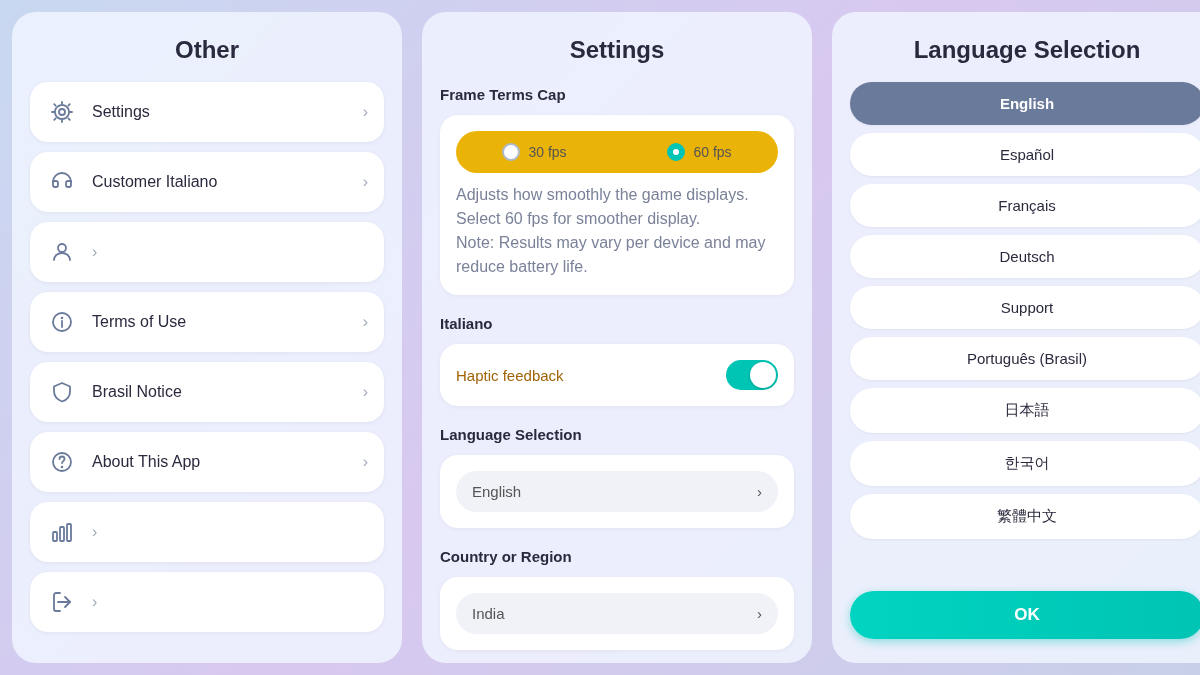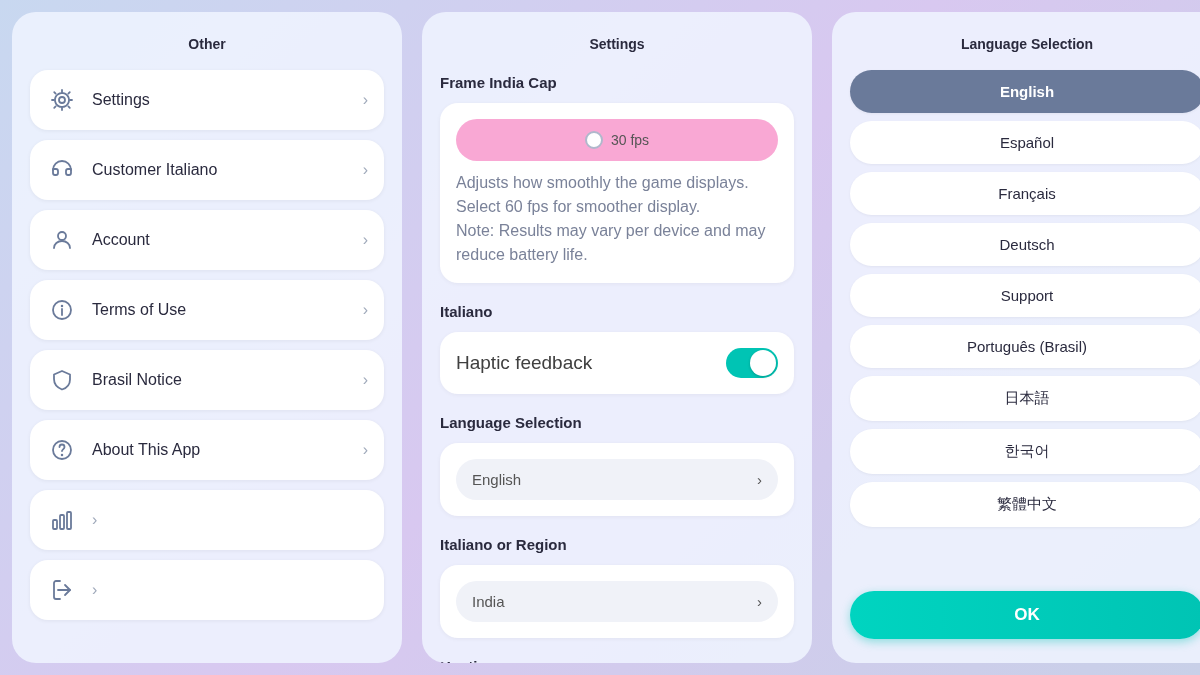--- a/index.html
+++ b/index.html
@@ -18,21 +18,21 @@
     .panel {
       background: rgba(240, 244, 255, 0.85);
       border-radius: 24px;
       padding: 24px 18px;
       display: flex;
       flex-direction: column;
       gap: 0;
     }
 
     .panel-title {
-      font-size: 14px;
+      font-size: 24px;
       font-weight: 700;
       text-align: center;
       color: #2a2a3e;
       margin-bottom: 18px;
     }
 
     
     .left-panel {
       width: 390px;
       margin: 12px 10px 12px 12px;
@@ -95,21 +95,21 @@
       padding: 16px;
       margin-bottom: 16px;
       box-shadow: 0 1px 4px rgba(0,0,0,0.05);
     }
 
     
     .fps-row {
       display: flex;
       align-items: center;
       gap: 16px;
-      background: #f9a8d4;
+      background: #eab308;
       border-radius: 30px;
       padding: 4px;
       margin-bottom: 10px;
       justify-content: center;
     }
 
     .fps-option {
       flex: 1;
       display: flex;
       align-items: center;
@@ -159,22 +159,22 @@
     }
 
     
     .haptics-row {
       display: flex;
       align-items: center;
       justify-content: space-between;
     }
 
     .haptics-label {
-      font-size: 19px;
-      color: #404040;
+      font-size: 15px;
+      color: #a16207;
     }
 
     
     .toggle {
       width: 52px;
       height: 30px;
       border-radius: 15px;
       background: #00c4b4;
       position: relative;
       cursor: pointer;
@@ -299,21 +299,20 @@
     <span class="chevron">›</span>
   </div>
 
   <div class="menu-item">
     <div class="menu-icon">
       <svg viewBox="0 0 24 24">
           <circle cx="12" cy="8" r="4"></circle>
           <path d="M4 20c0-4 3.58-7 8-7s8 3 8 7"></path>
         </svg>
     </div>
-    <span class="menu-label">Account</span>
     <span class="chevron">›</span>
   </div>
 
   <div class="menu-item">
     <div class="menu-icon">
       <svg viewBox="0 0 24 24">
           <circle cx="12" cy="12" r="9"></circle>
           <line x1="12" y1="8" x2="12" y2="8" stroke-width="2.5"></line>
           <line x1="12" y1="11" x2="12" y2="17"></line>
         </svg>
@@ -363,26 +362,30 @@
           <line x1="20" y1="12" x2="8" y2="12"></line>
         </svg>
     </div>
     <span class="chevron">›</span>
   </div>
 </div>
 
 <div class="panel middle-panel">
   <div class="panel-title">Settings</div>
 
-  <div class="section-label">Frame India Cap</div>
+  <div class="section-label">Frame Terms Cap</div>
   <div class="card">
     <div class="fps-row">
       <div class="fps-option">
         <div class="radio-circle"></div>
         <span>30 fps</span>
+      </div>
+      <div class="fps-option active">
+        <div class="radio-circle checked"></div>
+        <span>60 fps</span>
       </div>
     </div>
     <div class="fps-desc">Adjusts how smoothly the game displays.<br>Select 60 fps for smoother display.<br>Note: Results may vary per device and may reduce battery life.</div>
   </div>
 
   <div class="section-label">Italiano</div>
   <div class="card">
     <div class="haptics-row">
       <span class="haptics-label">Haptic feedback</span>
       <div class="toggle">
@@ -392,21 +395,21 @@
   </div>
 
   <div class="section-label">Language Selection</div>
   <div class="card">
     <div class="select-row">
       <span>English</span>
       <span class="select-chevron">›</span>
     </div>
   </div>
 
-  <div class="section-label">Italiano or Region</div>
+  <div class="section-label">Country or Region</div>
   <div class="card">
     <div class="select-row">
       <span>India</span>
       <span class="select-chevron">›</span>
     </div>
   </div>
 
   <div class="section-label">Haptics</div>
 </div>
 

